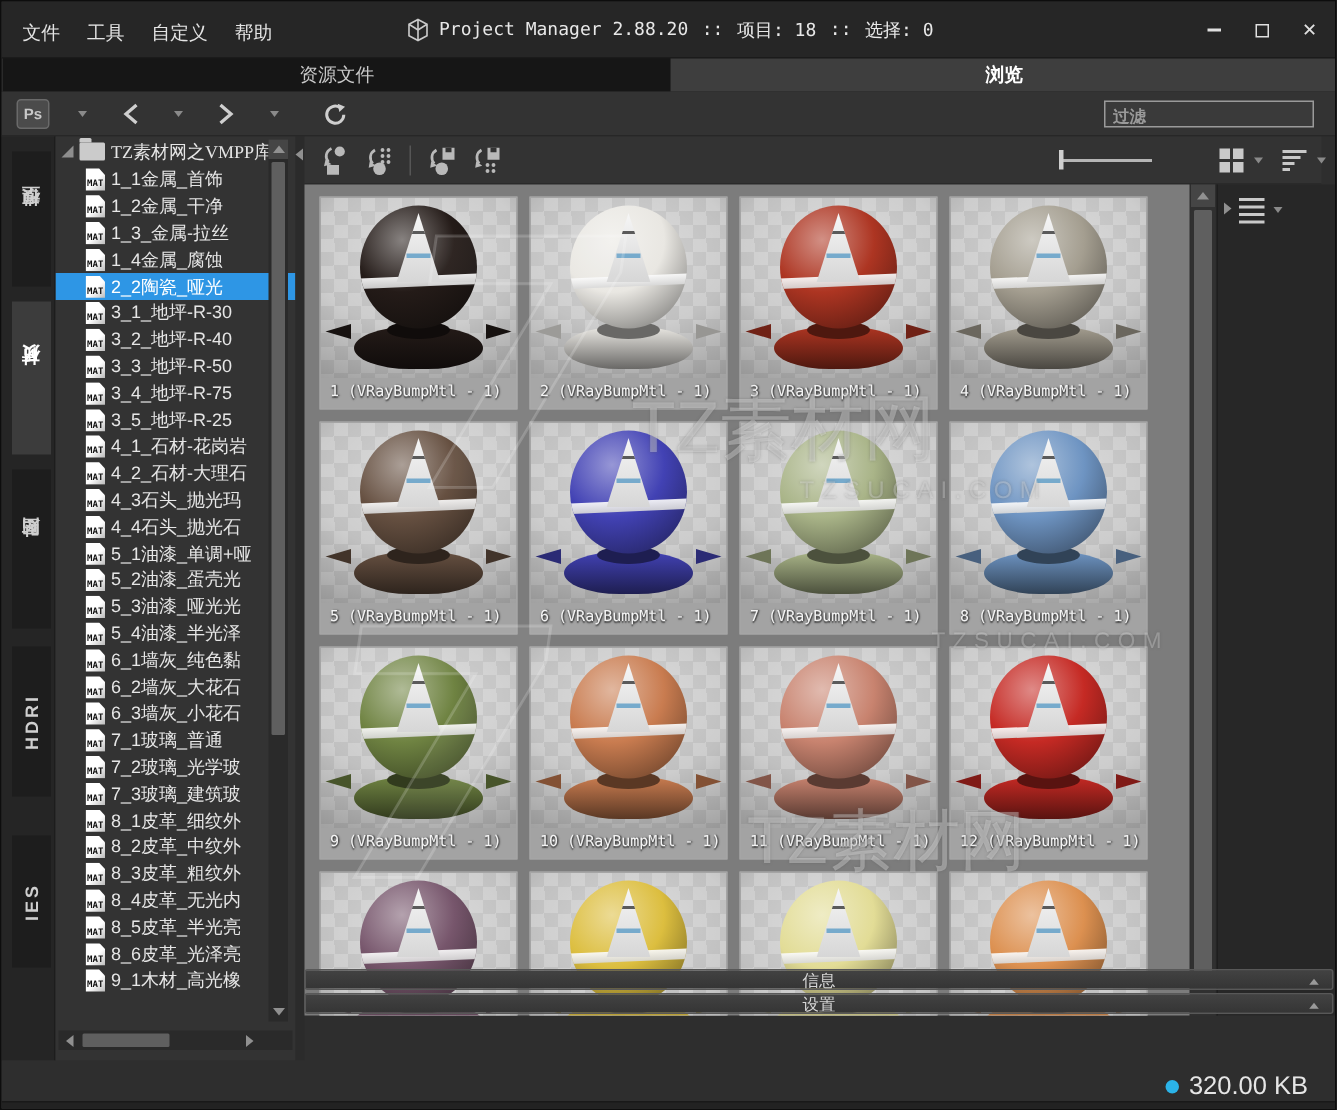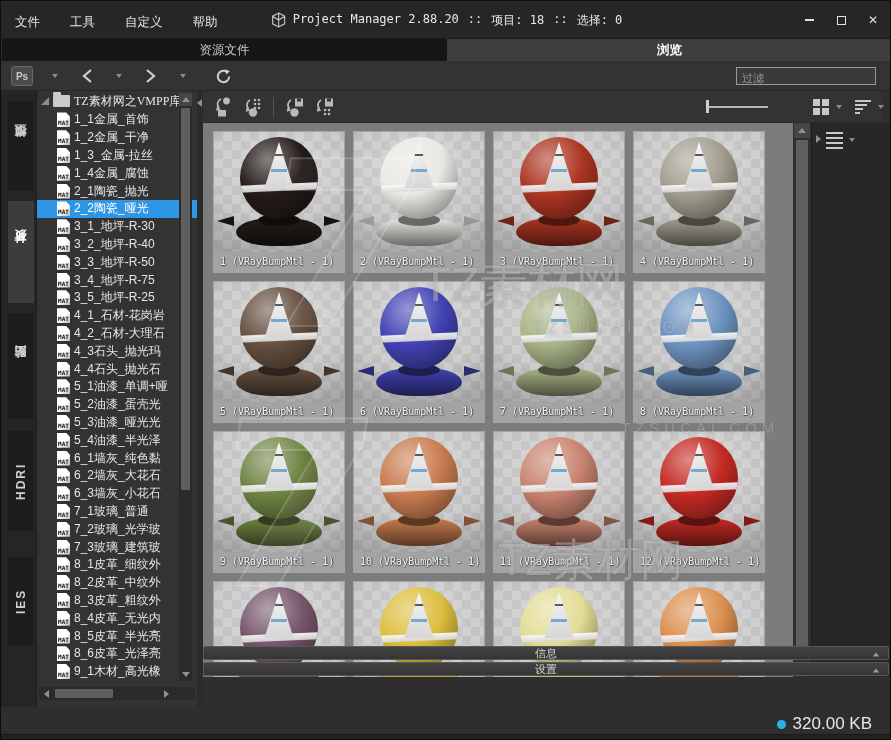--- a/index.html
+++ b/index.html
@@ -2,21 +2,21 @@
 <html style="--accent: #2e96e5;"><head>
 <meta charset="utf-8">
 <style>
   * { margin:0; padding:0; box-sizing:border-box; }
   html,body { background:#1a1a1a; }
   body { font-family:"Liberation Sans","DejaVu Sans",sans-serif; -webkit-font-smoothing:antialiased; }
   .window { position:relative; width:891px; height:740px; background:#2e2e2e; overflow:hidden; border:1px solid #0d0d0d; color:#ddd; }
 
   
   .titlebar { position:absolute; left:0; top:0; width:891px; height:38px; background:#262626; border-bottom:1px solid #1b1b1b; }
-  .menubar { position:absolute; left:14px; top:0; height:43px; display:flex; align-items:center; gap:30px; }
+  .menubar { position:absolute; left:14px; top:0; height:43px; display:flex; align-items:center; gap:18px; }
   .menu-item { font-size:12.5px; color:#e4e4e4; cursor:default; }
   .title-group { position:absolute; left:50%; top:0; transform:translateX(-50%); height:38px; display:flex; align-items:center; gap:7px; white-space:nowrap; }
   .title-text { font-family:"DejaVu Sans Mono","Liberation Mono",monospace; font-size:12px; color:#e8e8e8; display:flex; gap:9px; }
   .winbtns { position:absolute; right:8px; top:0; height:38px; display:flex; align-items:center; gap:10px; }
   .winbtn { width:22px; height:20px; display:flex; align-items:center; justify-content:center; color:#e0e0e0; font-size:12px; cursor:default; }
   .winbtn .bar { width:9px; height:2px; background:#e0e0e0; }
   .winbtn .box { width:9px; height:9px; border:1.5px solid #e0e0e0; }
 
   
   .tabbar { position:absolute; left:0; top:38px; width:891px; height:22px; display:flex; background:#101010; }
@@ -24,21 +24,21 @@
   .doc-tab.active { width:445px; background:#3e3e3e; color:#ffffff; font-weight:bold; }
   .doc-tab.inactive { flex:1; background:#161616; color:#c9c9c9; border-left:1px solid #2a2a2a; }
 
   
   .toolbar-top { position:absolute; left:0; top:60px; width:891px; height:30px; background:#333333; border-bottom:1px solid #272727; }
   .nav-group { position:absolute; left:10px; top:0; height:30px; display:flex; align-items:center; gap:16px; }
   .ps-btn { width:22px; height:20px; background:#4b4b4b; border:1px solid #6a6a6a; border-radius:3px; color:#c9c9c9; font-size:10px; font-weight:bold; display:flex; align-items:center; justify-content:center; }
   .mini-caret { width:0; height:0; border-left:3.5px solid transparent; border-right:3.5px solid transparent; border-top:4px solid #8a8a8a; margin:0 3px; }
   .nav-ico { width:20px; height:22px; display:flex; align-items:center; justify-content:center; color:#cfcfcf; }
   .filter-box { position:absolute; right:16px; top:6px; width:140px; height:18px; background:#3a3a3a; border:1px solid #9a9a9a; }
-  .filter-box input { width:100%; height:100%; background:transparent; border:0; outline:none; color:#ddd; font-size:11px; padding:0 5px; font-family:inherit; }
+  .filter-box input { width:100%; height:100%; background:transparent; border:0; outline:none; color:#ddd; font-size:11px; padding:0 5px; font-family:inherit;font-weight:bold; }
   .filter-box input::placeholder { color:#9a9a9a; }
 
   
   .main { position:absolute; left:0; top:90px; width:891px; height:616px; }
 
   
   .side-strip { position:absolute; left:0; top:0; width:36px; height:616px; background:#252525; border-right:1px solid #1d1d1d; }
   .side-tab { position:absolute; left:7px; width:26px; background:#1d1d1d; color:#cfcfcf; font-size:12px; font-weight:bold;
               writing-mode:vertical-rl; transform:rotate(180deg); display:flex; align-items:center; justify-content:center; letter-spacing:2px; }
   .side-tab.active { background:#3c3c3c; color:#ffffff; }
@@ -233,26 +233,20 @@
             <span class="mat-ico">
               <span>MAT</span>
             </span>
             <span class="tree-label">1_3_金属-拉丝</span>
           </div>
           <div class="tree-item tree-row">
             <span class="mat-ico">
               <span>MAT</span>
             </span>
             <span class="tree-label">1_4金属_腐蚀</span>
-          </div>
-          <div class="tree-item tree-row">
-            <span class="mat-ico">
-              <span>MAT</span>
-            </span>
-            <span class="tree-label">2_1陶瓷_抛光</span>
           </div>
           <div class="tree-item tree-row selected">
             <span class="mat-ico">
               <span>MAT</span>
             </span>
             <span class="tree-label">2_2陶瓷_哑光</span>
           </div>
           <div class="tree-item tree-row">
             <span class="mat-ico">
               <span>MAT</span>

